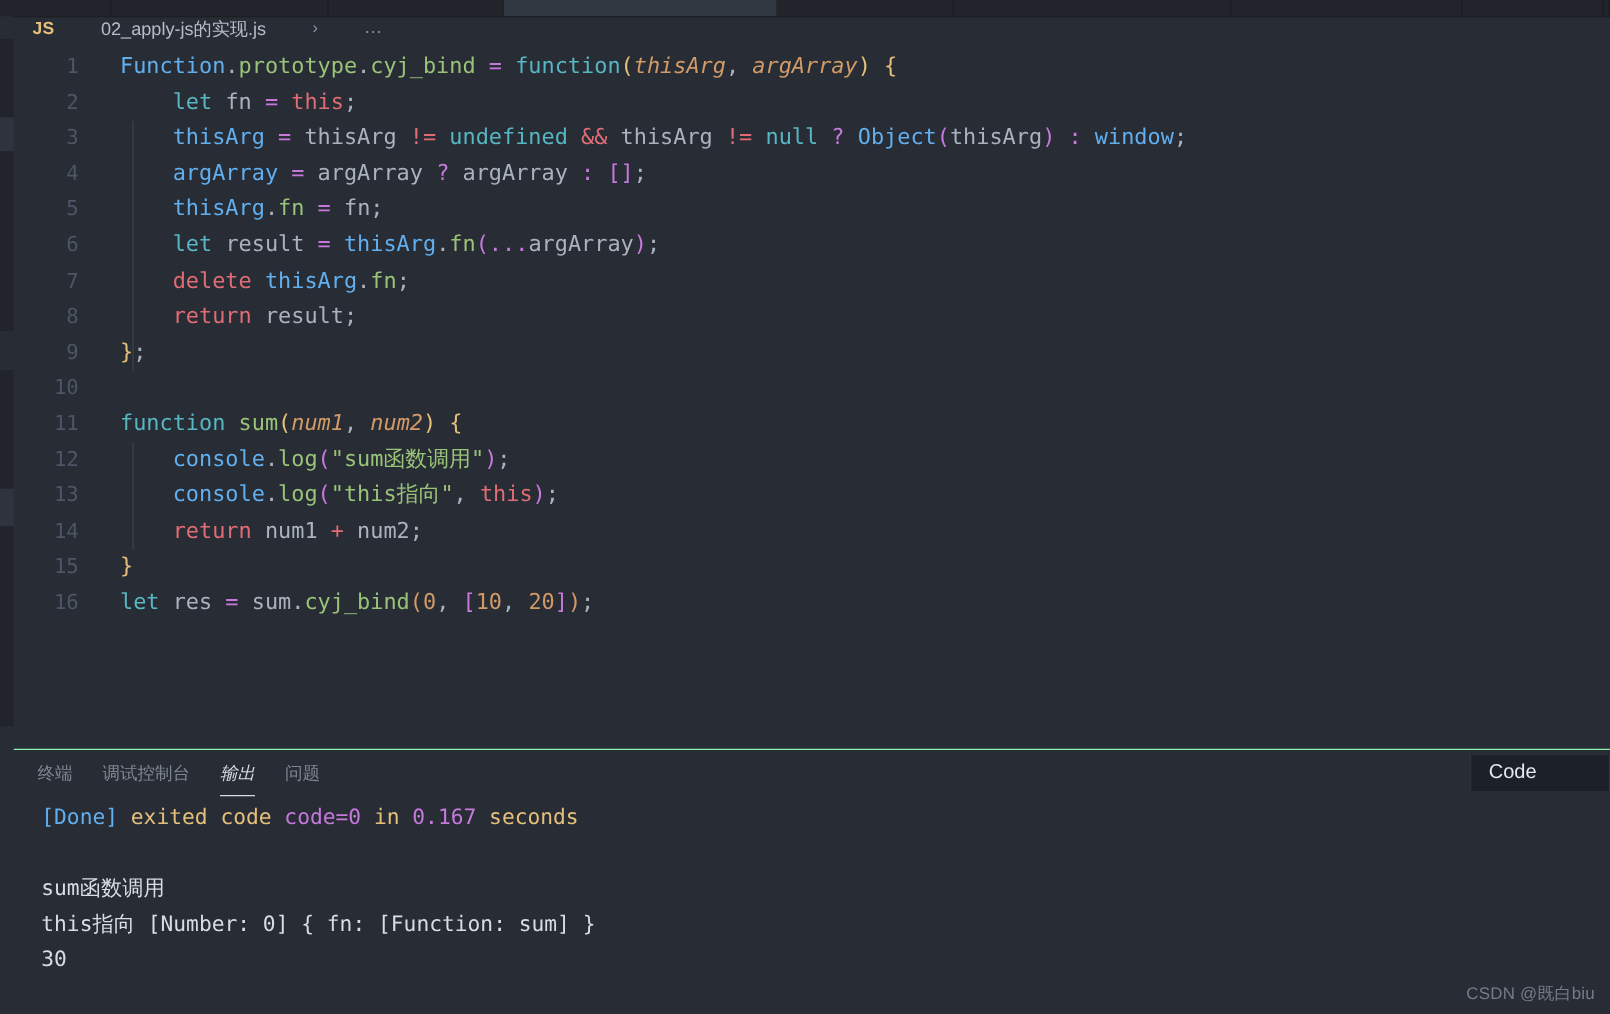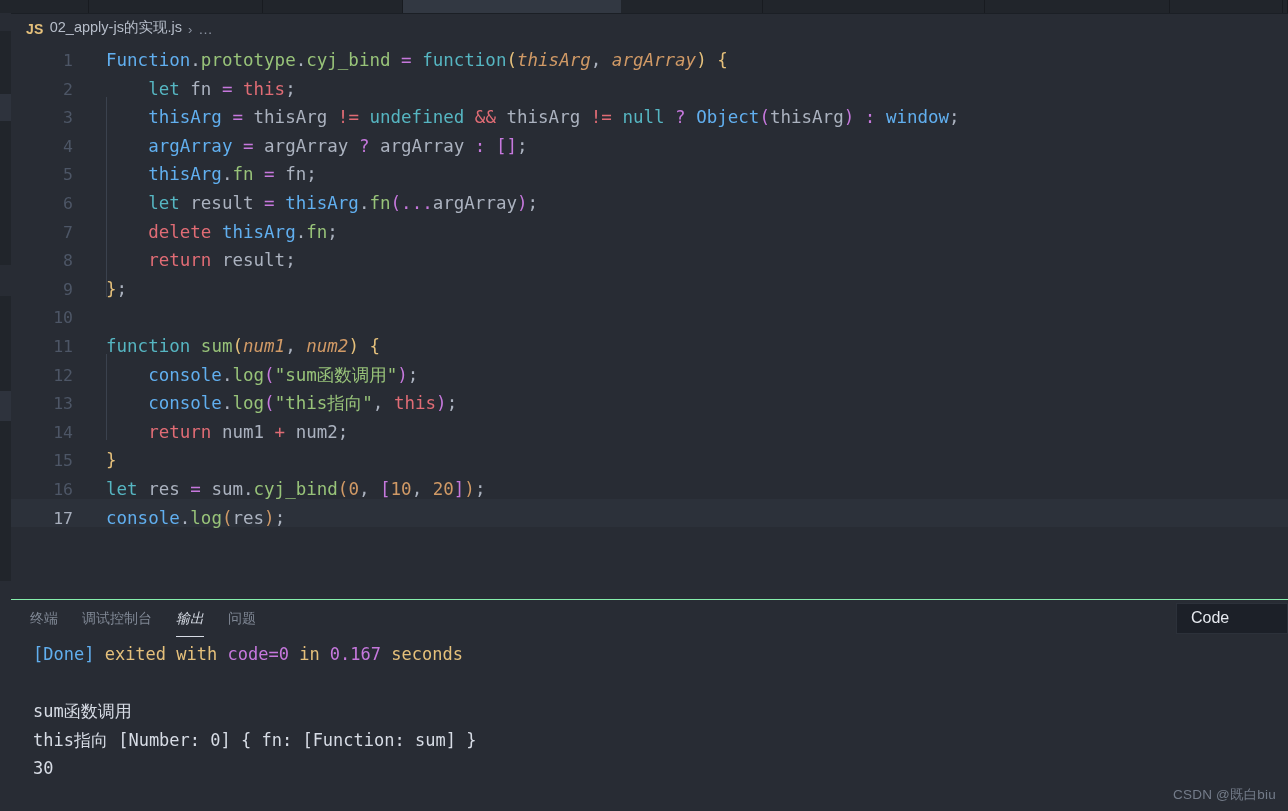--- a/index.html
+++ b/index.html
@@ -74,50 +74,51 @@
     overflow: hidden;
   }
 
   .breadcrumb {
     position: absolute;
     left: 11px;
     top: 0;
     right: 0;
     height: 23px;
     display: flex;
-    align-items: flex-end;
+    align-items: flex-start;
     padding-left: 15px;
     font-size: 14.5px;
     color: #9aa2af;
     white-space: nowrap;
+    gap: 31px;
   }
   .breadcrumb .js-badge {
     color: #e5c07b;
     font-weight: bold;
     font-size: 14px;
     margin-right: 6px;
     letter-spacing: .3px;
   }
   .breadcrumb .crumb-name { color: #b6bdc9; }
   .breadcrumb .sep {
     color: #8b93a1;
     margin: 0 6px;
     font-size: 13px;
   }
   .breadcrumb .dots { color: #8b93a1; }
 
   
   .code {
     position: absolute;
-    left: 11px;
+    left: 1px;
     right: 0;
     top: 27px;
     font-family: "DejaVu Sans Mono", "Liberation Mono", monospace;
     font-size: 17.5px;
-    line-height: 38px;
+    line-height: 23px;
   }
   .line {
     position: relative;
     height: 28.6px;
     white-space: pre;
     color: #abb2bf;
   }
   .line.current { background: #2c313a; }
   .ln {
     display: inline-block;
@@ -288,38 +289,37 @@
         <div class="line"><span class="ln">7</span><span class="codetext">    <span class="t-ctrl">delete</span><span class="t-plain"> </span><span class="t-blue">thisArg</span><span class="t-plain">.</span><span class="t-fn">fn</span><span class="t-plain">;</span></span></div>
         <div class="line"><span class="ln">8</span><span class="codetext">    <span class="t-ctrl">return</span><span class="t-plain"> result;</span></span></div>
         <div class="line"><span class="ln">9</span><span class="codetext"><span class="t-brace">}</span><span class="t-plain">;</span></span></div>
         <div class="line"><span class="ln">10</span><span class="codetext"></span></div>
         <div class="line"><span class="ln">11</span><span class="codetext"><span class="t-fnkw">function</span><span class="t-plain"> </span><span class="t-fn">sum</span><span class="t-brace">(</span><span class="t-param">num1</span><span class="t-plain">, </span><span class="t-param">num2</span><span class="t-brace">)</span><span class="t-plain"> </span><span class="t-brace">{</span></span></div>
         <div class="line"><span class="ln">12</span><span class="codetext">    <span class="t-blue">console</span><span class="t-plain">.</span><span class="t-fn">log</span><span class="t-paren1">(</span><span class="t-str">"sum函数调用"</span><span class="t-paren1">)</span><span class="t-plain">;</span></span></div>
         <div class="line"><span class="ln">13</span><span class="codetext">    <span class="t-blue">console</span><span class="t-plain">.</span><span class="t-fn">log</span><span class="t-paren1">(</span><span class="t-str">"this指向"</span><span class="t-plain">, </span><span class="t-ctrl">this</span><span class="t-paren1">)</span><span class="t-plain">;</span></span></div>
         <div class="line"><span class="ln">14</span><span class="codetext">    <span class="t-ctrl">return</span><span class="t-plain"> num1 </span><span class="t-ctrl">+</span><span class="t-plain"> num2;</span></span></div>
         <div class="line"><span class="ln">15</span><span class="codetext"><span class="t-brace">}</span></span></div>
         <div class="line"><span class="ln">16</span><span class="codetext"><span class="t-fnkw">let</span><span class="t-plain"> res </span><span class="t-eq">=</span><span class="t-plain"> sum.</span><span class="t-fn">cyj_bind</span><span class="t-paren0">(</span><span class="t-num">0</span><span class="t-plain">, </span><span class="t-paren1">[</span><span class="t-num">10</span><span class="t-plain">, </span><span class="t-num">20</span><span class="t-paren1">]</span><span class="t-paren0">)</span><span class="t-plain">;</span></span></div>
-        <div class="line current"><span class="ln">17</span><span class="codetext"><span class="t-blue">console</span><span class="t-plain">.</span><span class="t-fn">log</span><span class="t-paren0">(</span><span class="t-plain">res</span><span class="t-paren0">)</span><span class="t-plain">;</span></span></div>
       </div>
   </div>
 
   <div class="panel">
     <div class="panel-header">
       <div id="panel-tabs" style="display:flex;align-items:center;">
           <div class="panel-tab">终端</div>
           <div class="panel-tab">调试控制台</div>
           <div class="panel-tab active">输出</div>
           <div class="panel-tab">问题</div>
         </div>
       <div class="panel-actions">
         <div class="code-select">Code</div>
       </div>
     </div>
     <div class="panel-body" id="panel-body">
-        <div class="out-line"><span class="o-tag">[Done]</span><span class="o-txt"> exited with </span><span class="o-num">code=0</span><span class="o-txt"> in </span><span class="o-num">0.167</span><span class="o-txt"> seconds</span></div>
+        <div class="out-line"><span class="o-tag">[Done]</span><span class="o-txt"> exited code </span><span class="o-num">code=0</span><span class="o-txt"> in </span><span class="o-num">0.167</span><span class="o-txt"> seconds</span></div>
         <div class="out-line"><span class="o-plain"></span></div>
         <div class="out-line"><span class="o-plain">sum函数调用</span></div>
         <div class="out-line"><span class="o-plain">this指向 [Number: 0] { fn: [Function: sum] }</span></div>
         <div class="out-line"><span class="o-plain">30</span></div>
       </div>
     <div class="watermark">CSDN @既白biu</div>
   </div>
 
 </div>
 

